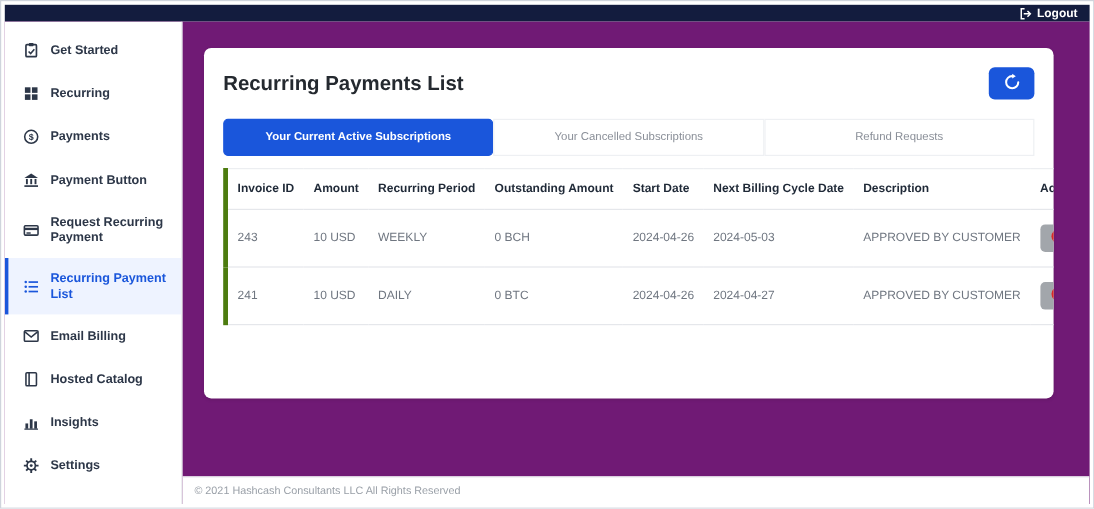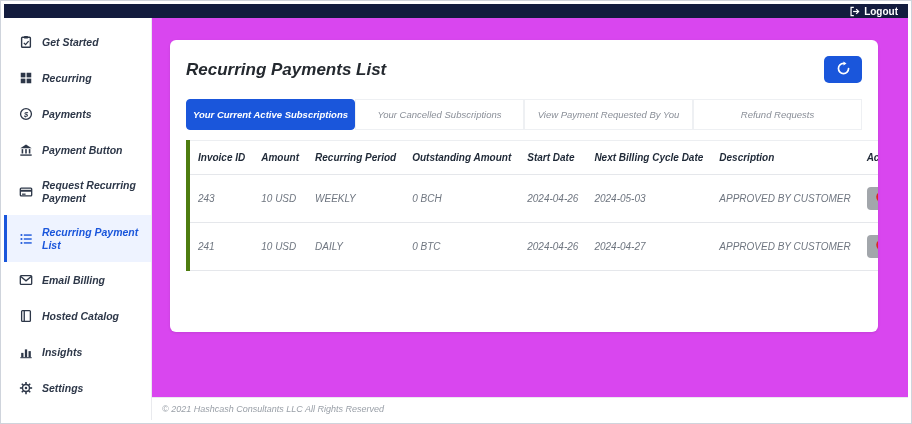--- a/index.html
+++ b/index.html
@@ -24,21 +24,21 @@
     padding: 0 10px;
   }
   .logout-btn {
     display: flex; align-items: center; gap: 4px;
     background: transparent; border: none; cursor: pointer;
     color: #ffffff; font-size: 10px; font-weight: bold;
     font-family: "Liberation Sans", sans-serif;
   }
   .logout-btn svg { display: block; }
   
-  .body { flex: 1; display: flex; overflow: hidden; background: #d946ef; font-style: italic; }
+  .body { flex: 1; display: flex; overflow: hidden; background: #701a75; }
   .sidebar {
     width: 148px; flex: none;
     background: #ffffff;
     border-right: 1px solid #e9eaee;
     padding-top: 6px;
     display: flex; flex-direction: column;
   }
   .side-item {
     display: flex; align-items: center; gap: 9px;
     padding: 11px 10px 11px 12px;
@@ -274,21 +274,20 @@
                   <path d="M8 2.6 a5.4 5.4 0 1 0 5.4 5.4" fill="none" stroke="#ffffff" stroke-width="1.8" stroke-linecap="round"></path>
                   <path d="M8 0.4 v4.4 l3.2 -2.2 z" fill="#ffffff"></path>
                 </svg>
             </span>
           </button>
         </div>
 
         <div class="tabs">
           <div class="tab active">Your Current Active Subscriptions</div>
           <div class="tab">Your Cancelled Subscriptions</div>
-          <div class="tab">View Payment Requested By You</div>
           <div class="tab">Refund Requests</div>
         </div>
 
         <table>
           <thead>
             <tr>
               <th class="col-invoice">Invoice ID</th>
               <th class="col-amount">Amount</th>
               <th class="col-period">Recurring Period</th>
               <th class="col-out">Outstanding Amount</th>

